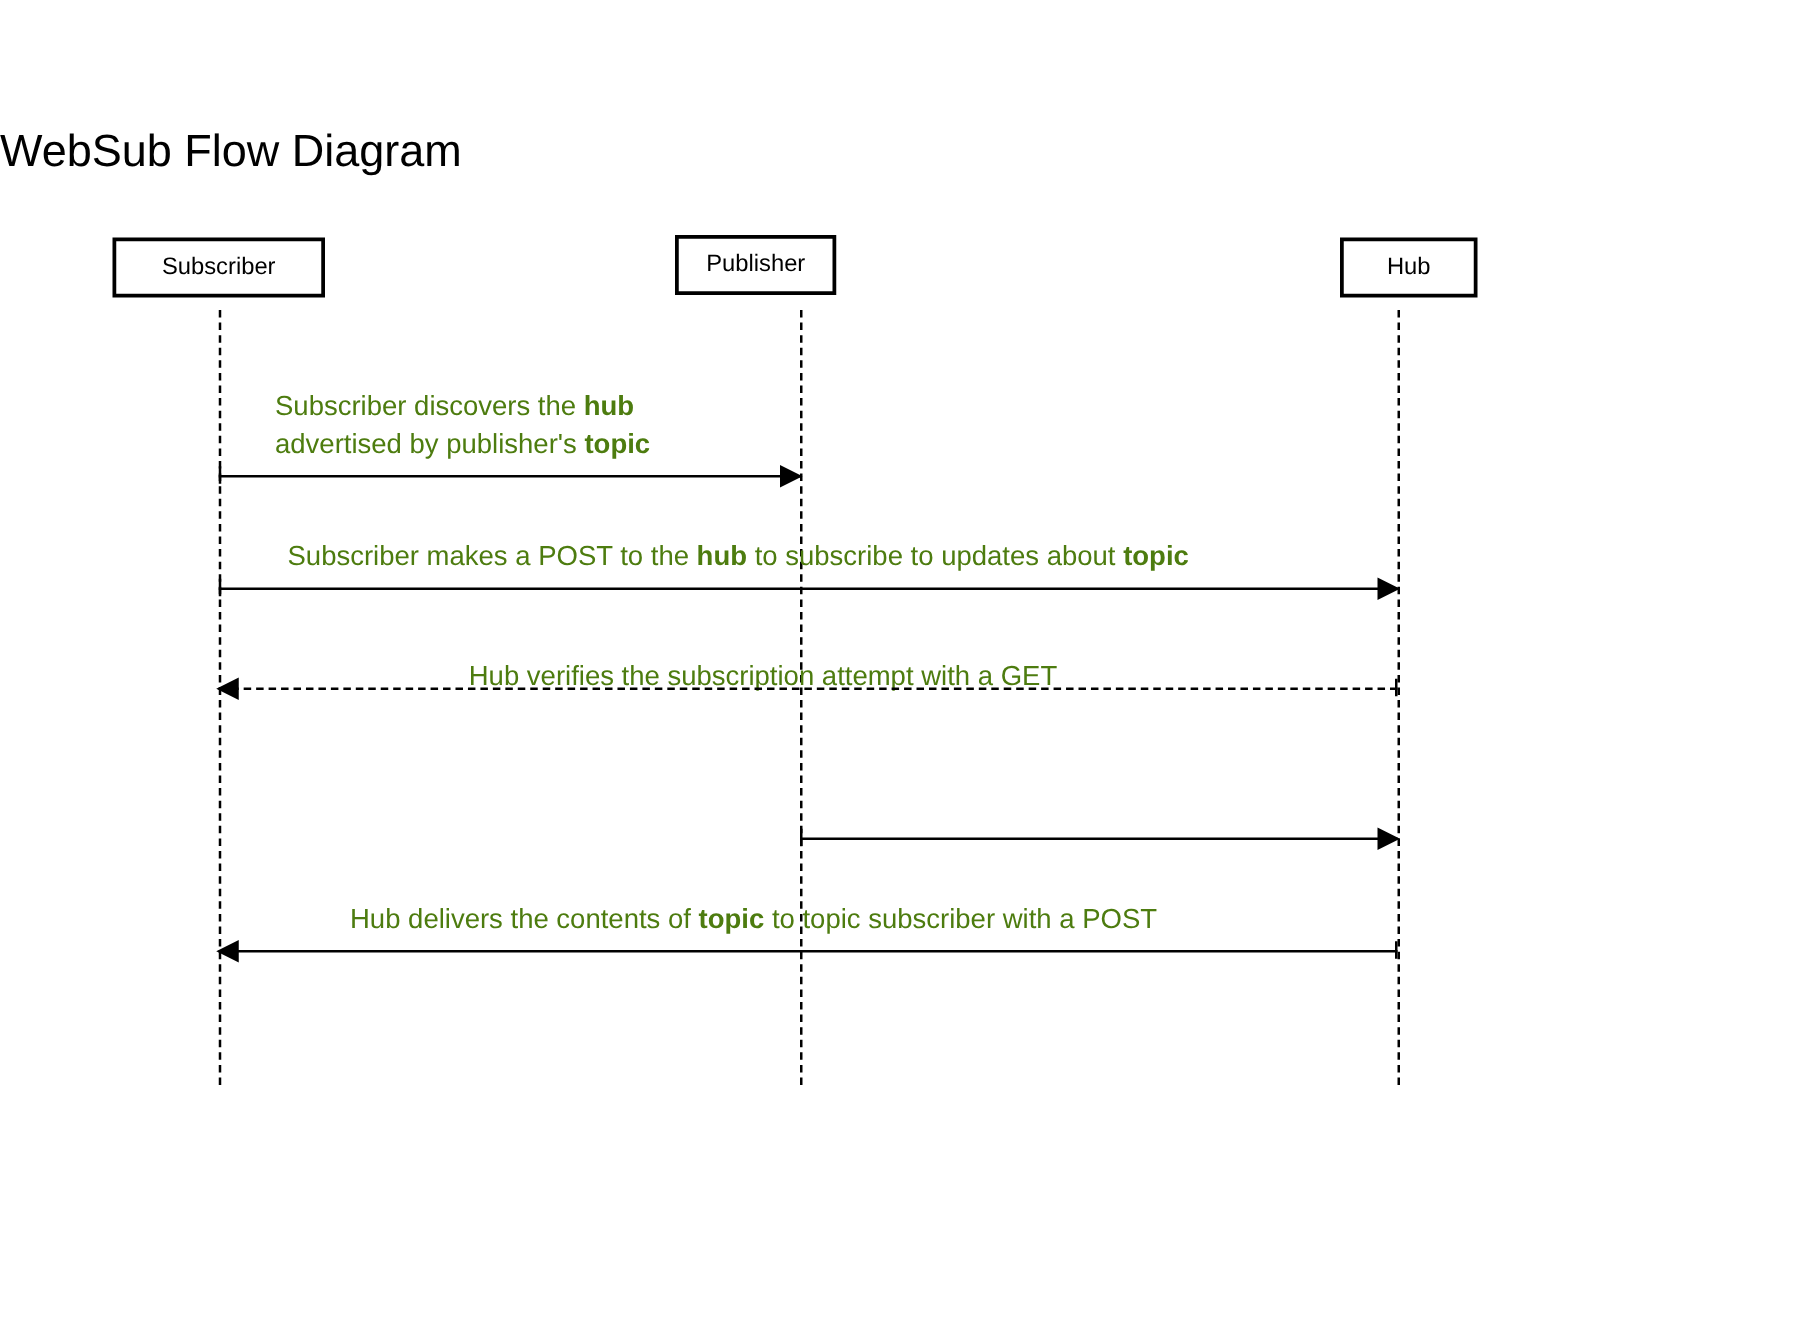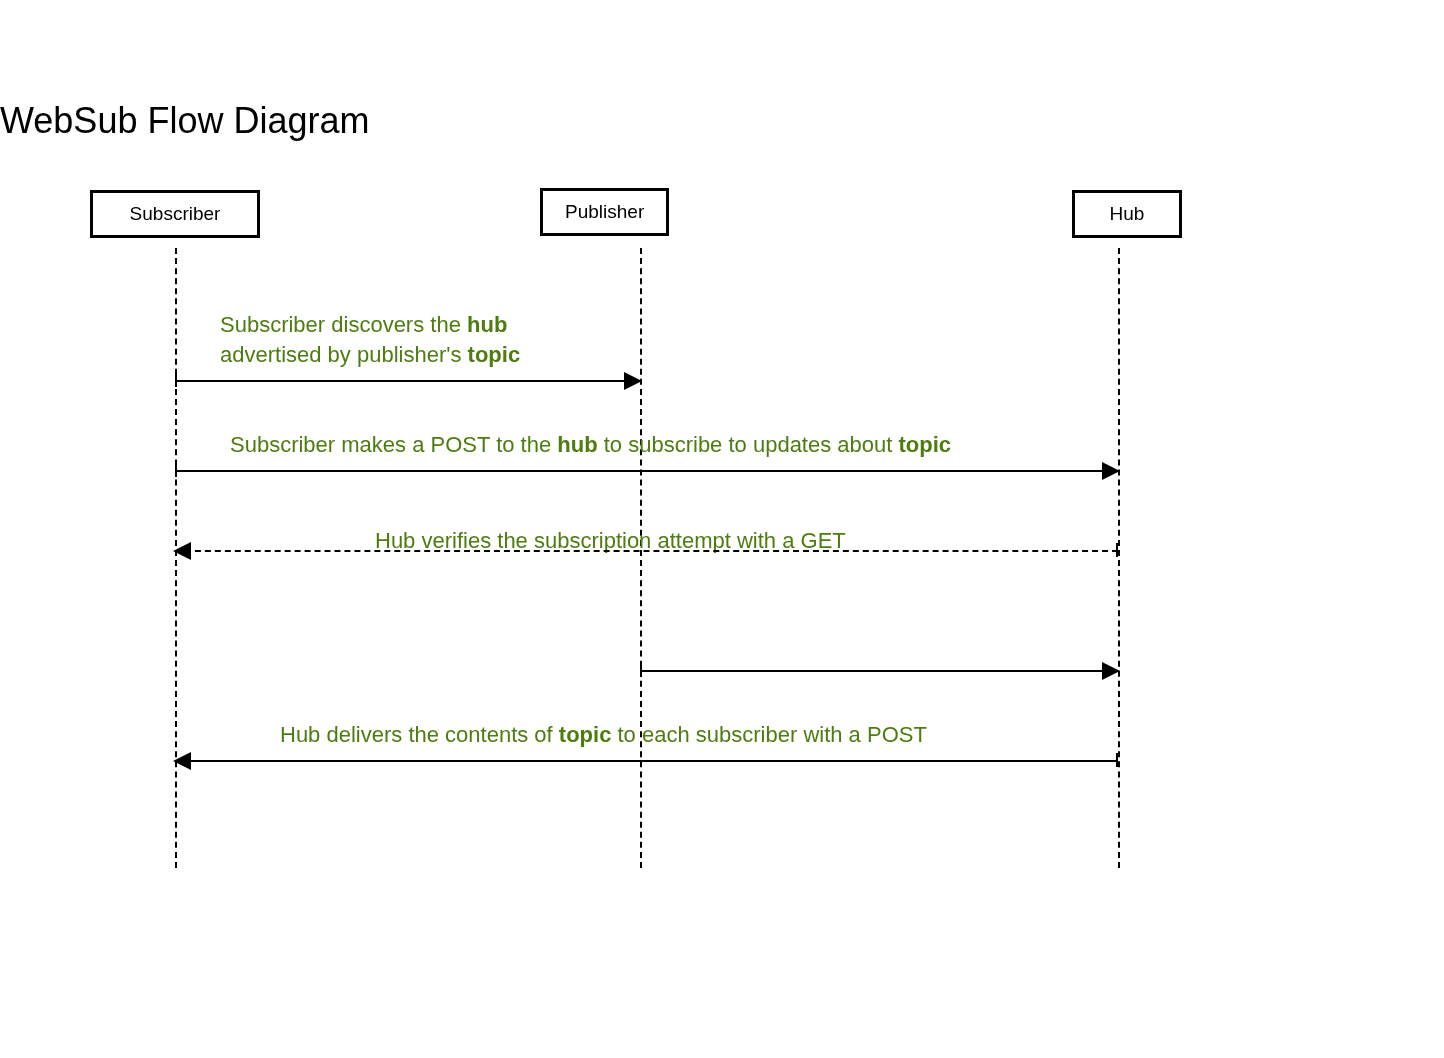--- a/index.html
+++ b/index.html
@@ -140,21 +140,21 @@
     <div class="head-left"></div>
   </div>
 
   <div class="arrow" style="left:640px; top:670px; width:478px;">
     <div class="start-tick" style="left:0;"></div>
     <div class="line"></div>
     <div class="head-right"></div>
   </div>
 
   <div class="msg" style="left:280px; top:720px;">
-    <span>Hub delivers the contents of </span><b>topic</b><span> to each subscriber with a POST</span>
+    <span>Hub delivers the contents of </span><b>topic</b><span> to topic subscriber with a POST</span>
   </div>
   <div class="arrow" style="left:175px; top:760px; width:943px;">
     <div class="start-tick" style="right:0;"></div>
     <div class="line"></div>
     <div class="head-left"></div>
   </div>
 
 </div>
 
 </body></html>

